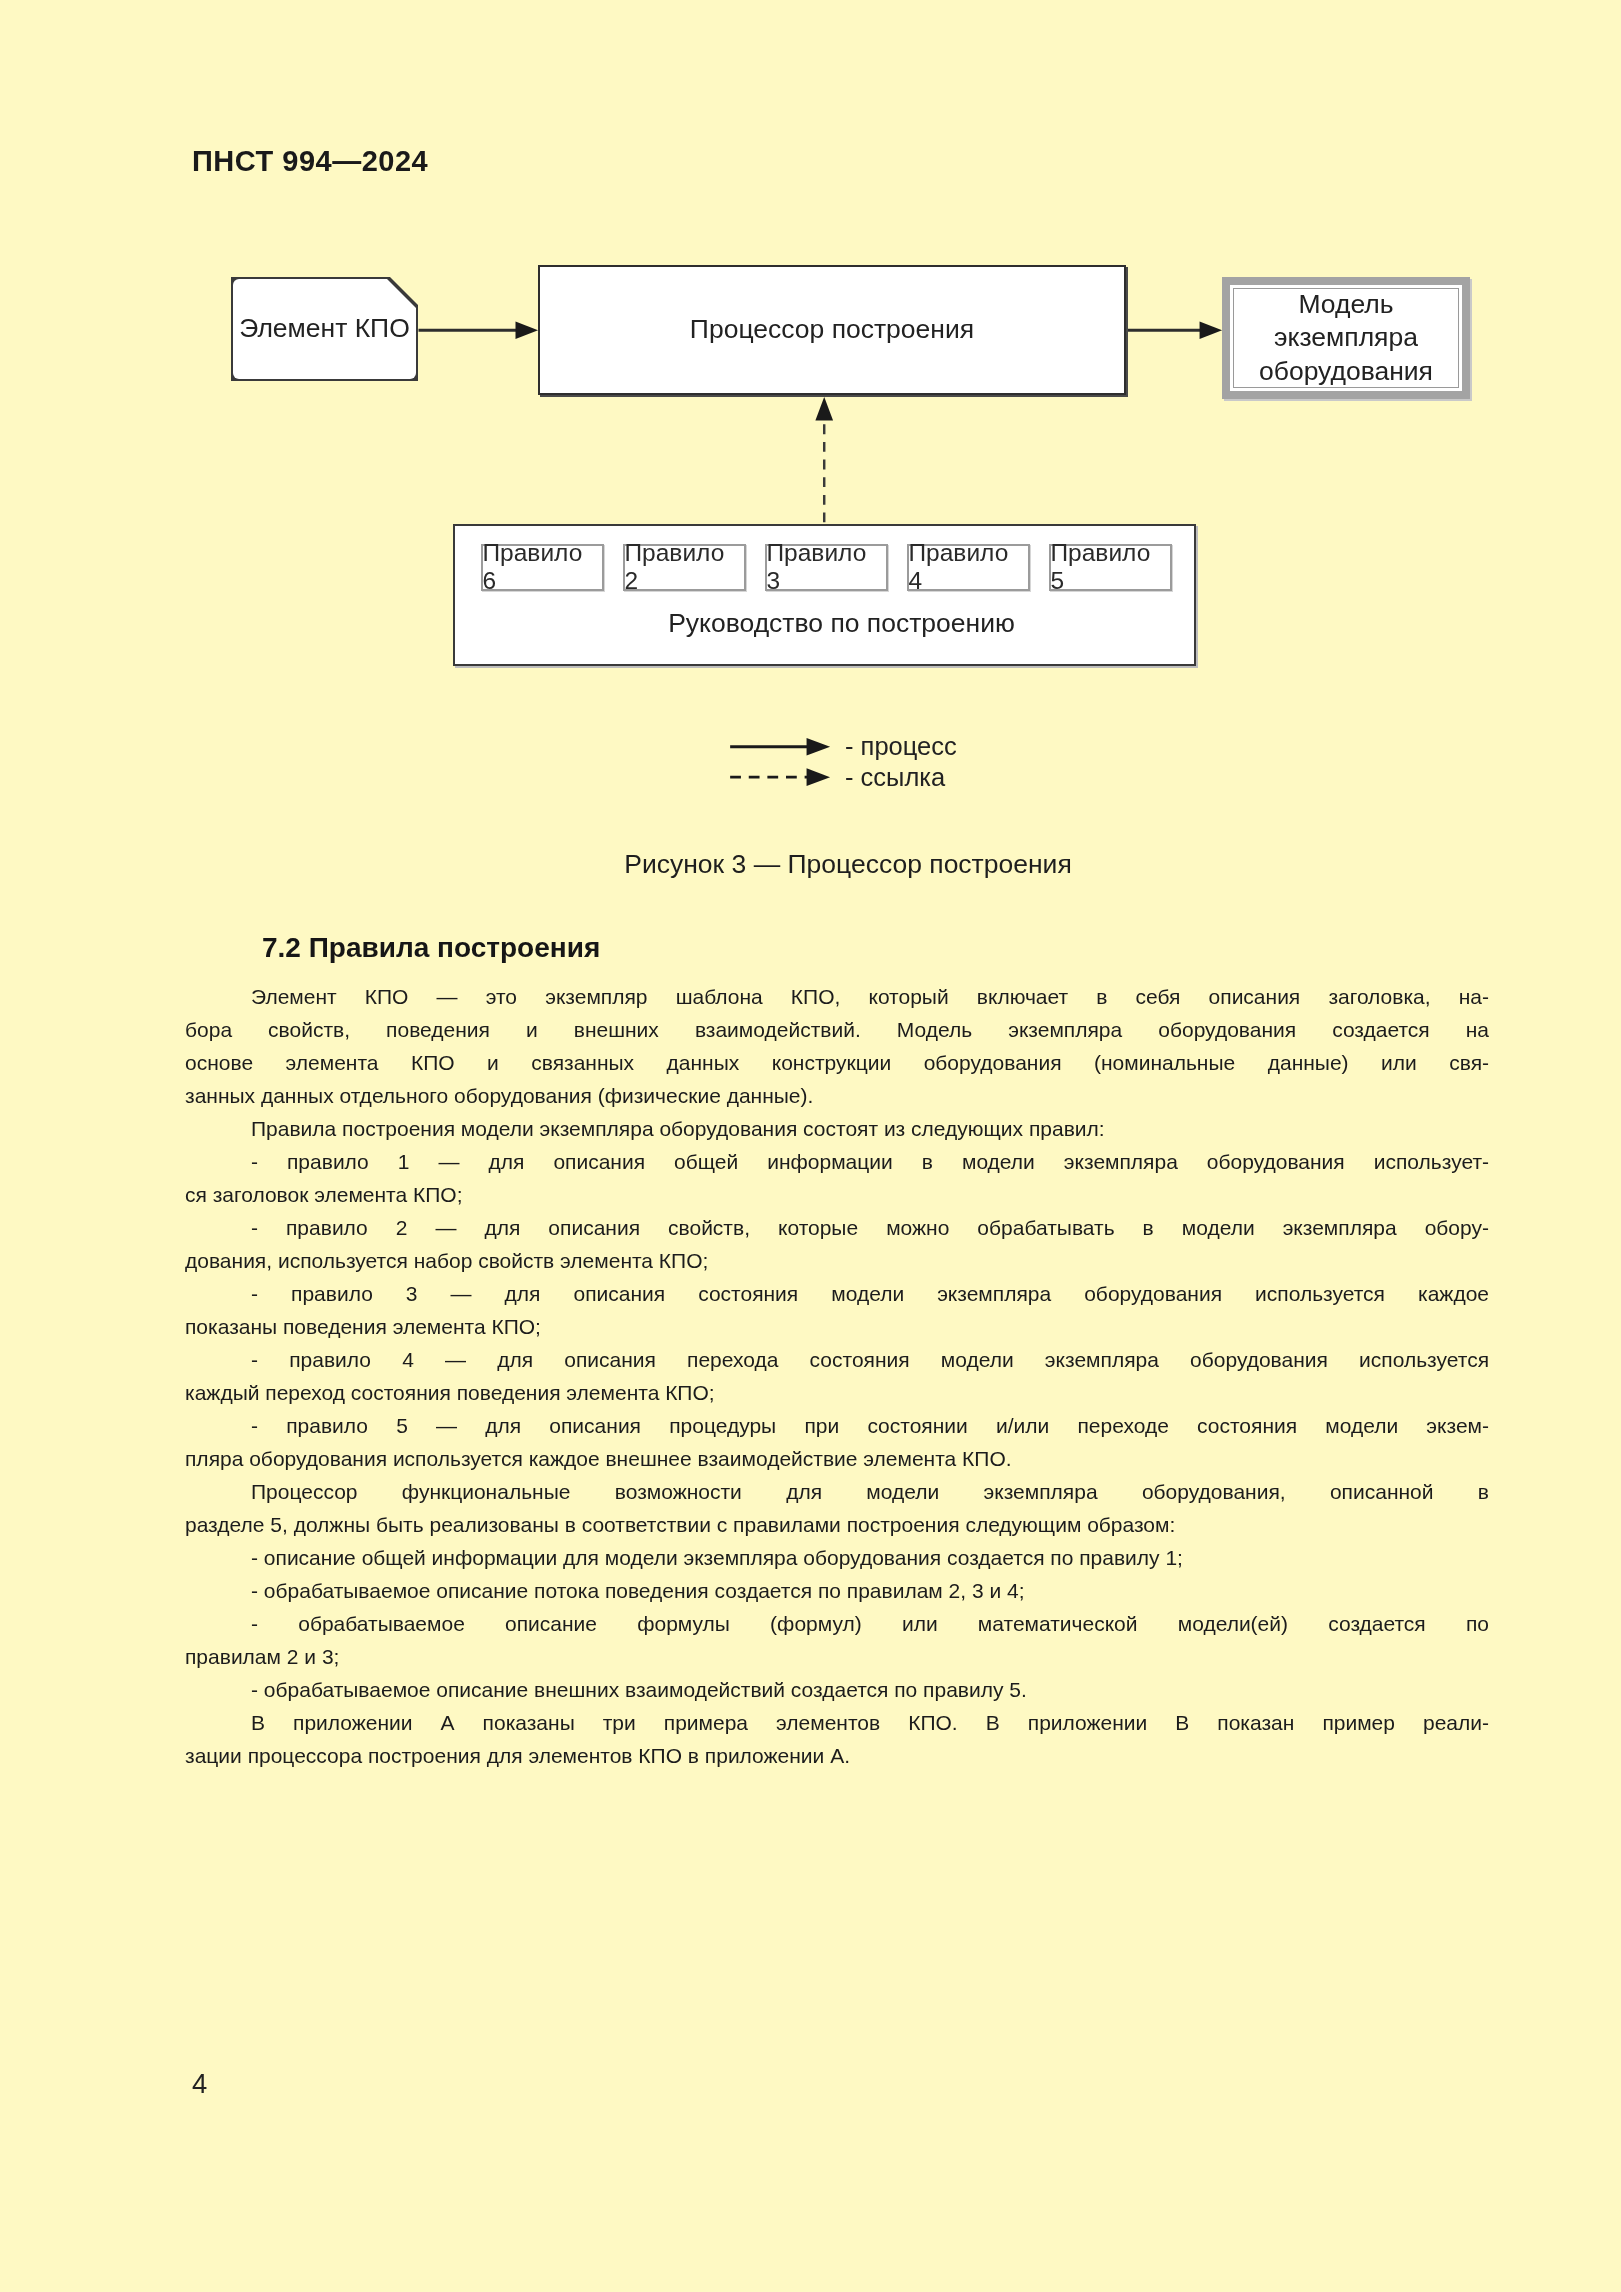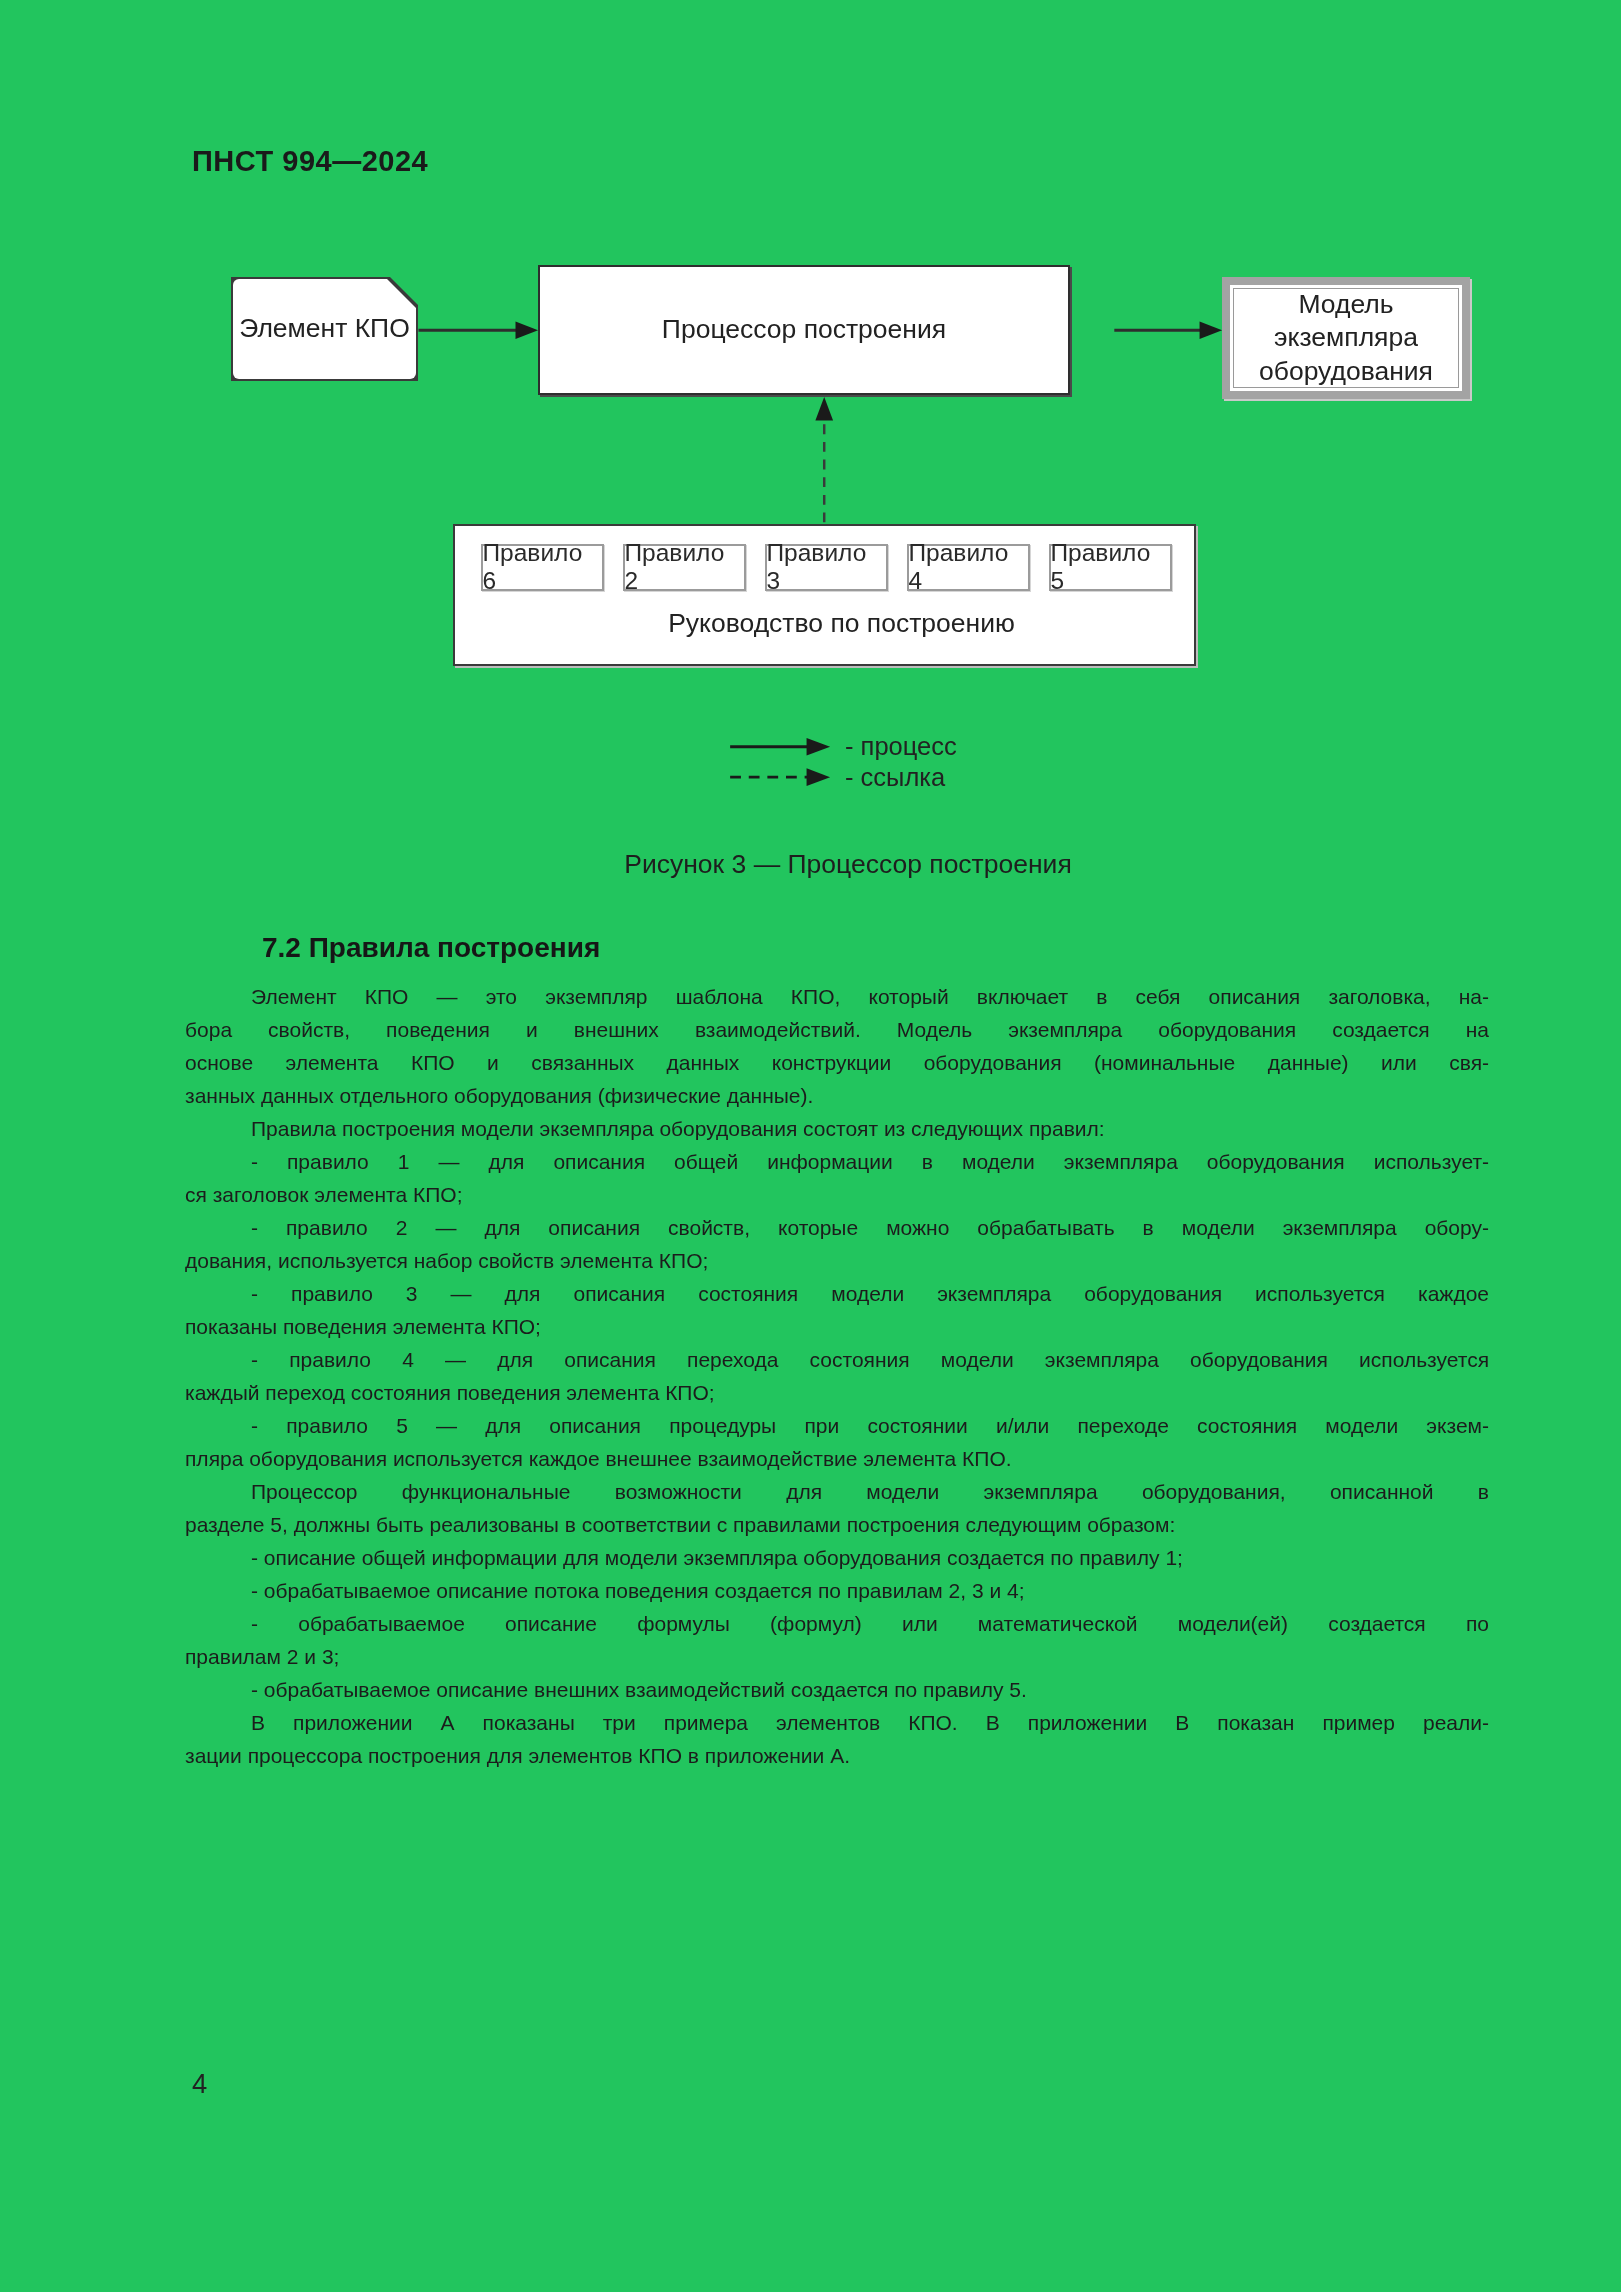--- a/index.html
+++ b/index.html
@@ -1,19 +1,19 @@
 <!DOCTYPE html>
 <html lang="ru"><head>
 <meta charset="utf-8">
 <style>
   html,body{margin:0;padding:0;background:#e9e9e9;}
   #page{
     position:relative;
     width:1621px;height:2293px;
-    background:#22c55e;
+    background:#fef9c3;
     font-family:"Liberation Sans", sans-serif;
     color:#1e1e1e;
     overflow:hidden;
   }
   .abs{position:absolute;}
 
   
   #doc-header{
     left:192px;top:145px;
     font-size:29px;font-weight:bold;color:#1a1a1a;
@@ -35,21 +35,21 @@
     clip-path:polygon(0 0, 159px 0, 100% 28px, 100% 100%, 0 100%);
   }
   #element-box .inner{
     position:absolute;left:2px;top:2px;right:2px;bottom:2px;
     background:#ffffff;
     clip-path:polygon(0 0, 154px 0, 100% 29px, 100% 100%, 0 100%);
     border-radius:6px;
   }
 
   #processor-box{
-    left:538px;top:265px;width:532px;height:130px;
+    left:538px;top:265px;width:588px;height:130px;
     background:#fff;border:2px solid #2e2e2e;
     box-shadow:2px 2px 0 0 #4a4a4a;
     box-sizing:border-box;
   }
 
   #model-box{
     left:1222px;top:277px;width:248px;height:122px;
     background:#fff;border:8px solid #a3a3a3;
     box-shadow:2px 2px 0 0 #c9c9c9;
     box-sizing:border-box;

